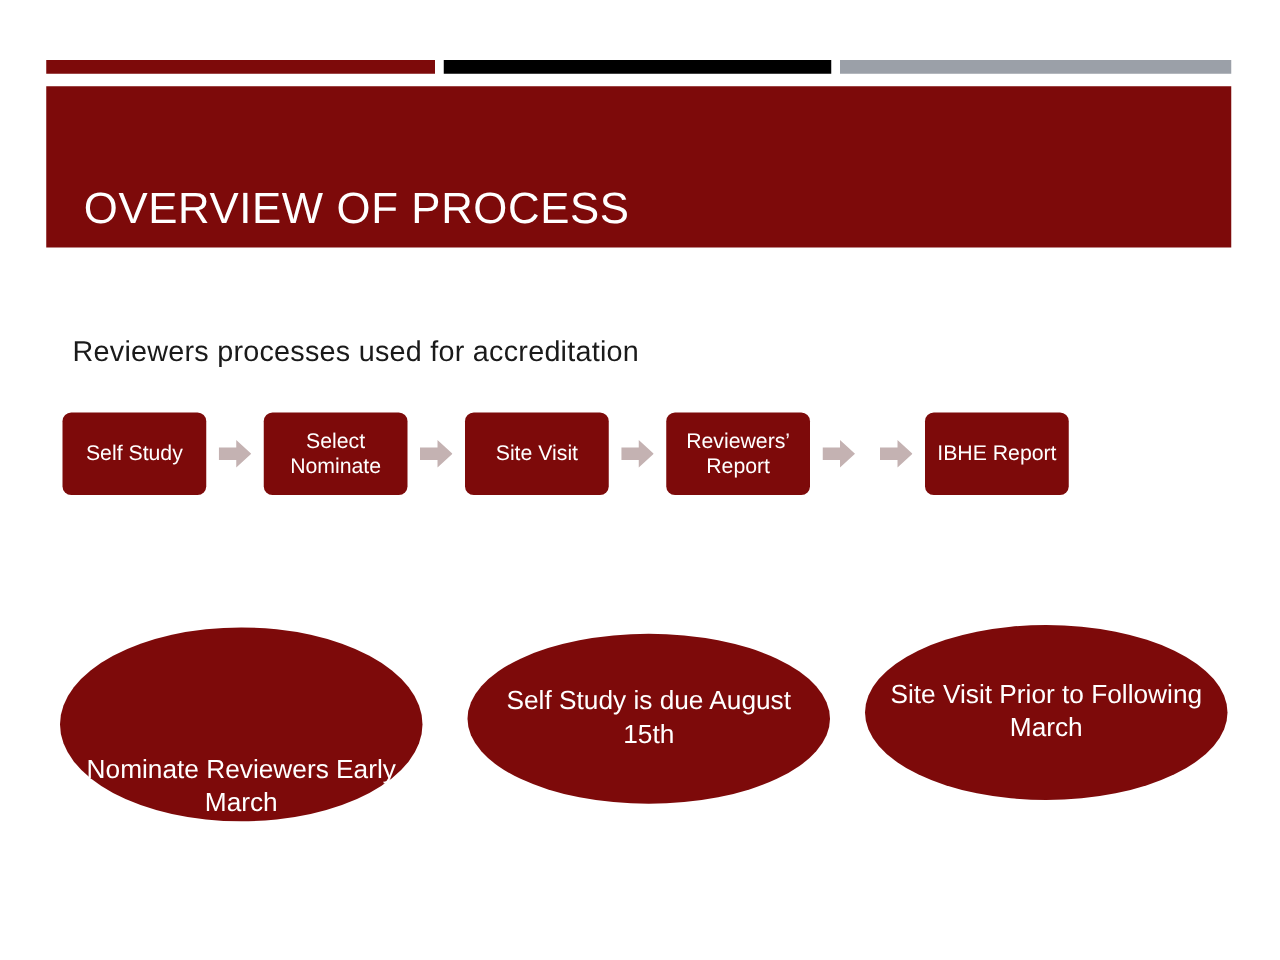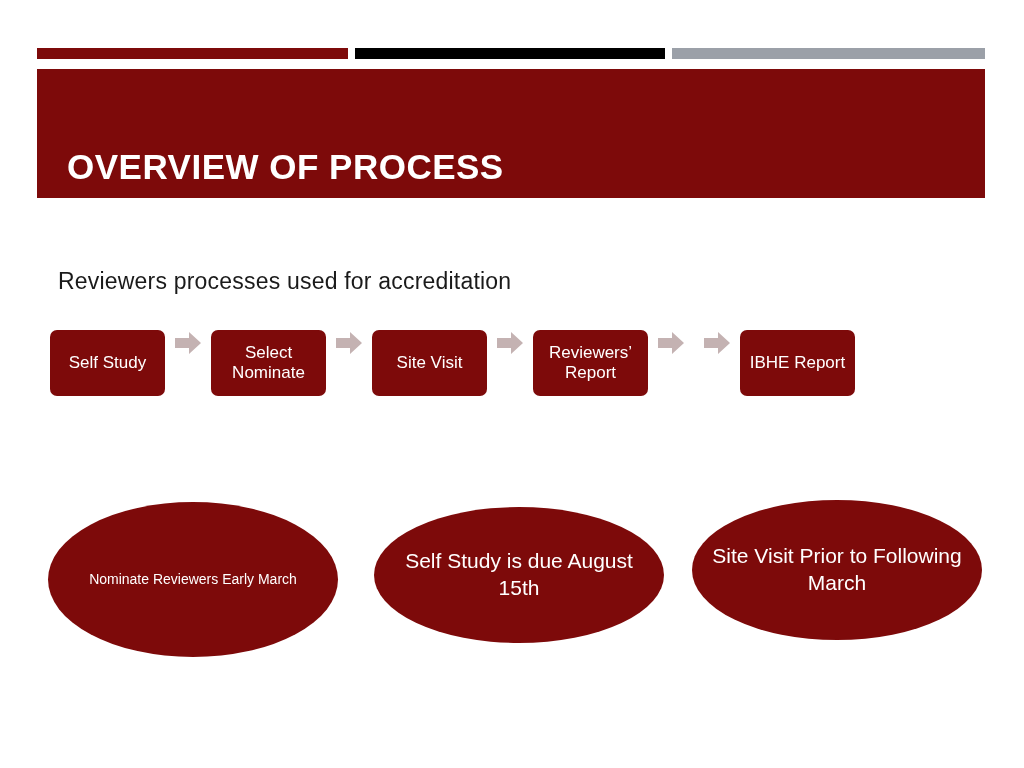--- a/index.html
+++ b/index.html
@@ -36,21 +36,21 @@
     background: #7d0a0a;
   }
   .title-text {
     position: absolute;
     left: 30px;
     bottom: 14px;
     font-size: 35px;
     line-height: 1;
     letter-spacing: 0.5px;
     color: #ffffff;
-    font-weight: 700;
+    font-weight: 400;
     white-space: nowrap;
   }
 
   
   .subtitle {
     position: absolute;
     left: 58px;
     top: 268px;
     font-size: 23px;
     line-height: 1.2;
@@ -60,21 +60,21 @@
   }
 
   
   .flow {
     position: absolute;
     left: 50px;
     top: 330px;
     width: 926px;
     height: 66px;
     display: flex;
-    align-items: flex-start;
+    align-items: center;
   }
   .flow-box {
     background: #7d0a0a;
     border-radius: 7px;
     color: #ffffff;
     display: flex;
     align-items: center;
     justify-content: center;
     text-align: center;
     font-size: 17px;
@@ -99,21 +99,21 @@
     background: #7d0a0a;
     border-radius: 50%;
     color: #ffffff;
     display: flex;
     align-items: center;
     justify-content: center;
     text-align: center;
     line-height: 1.28;
   }
   .ellipse span { display: block; padding: 0 18px; }
-  .ellipse-1 { left: 48px;  top: 502px; width: 290px; height: 155px; font-size: 14px; }
+  .ellipse-1 { left: 48px;  top: 502px; width: 290px; height: 155px; font-size: 21px; align-items: flex-end; }
   .ellipse-2 { left: 374px; top: 507px; width: 290px; height: 136px; font-size: 21px; }
   .ellipse-3 { left: 692px; top: 500px; width: 290px; height: 140px; font-size: 21px; }
 </style>
 </head>
 <body>
 
 <div class="deco-bar red"></div>
 <div class="deco-bar black"></div>
 <div class="deco-bar gray"></div>
 

